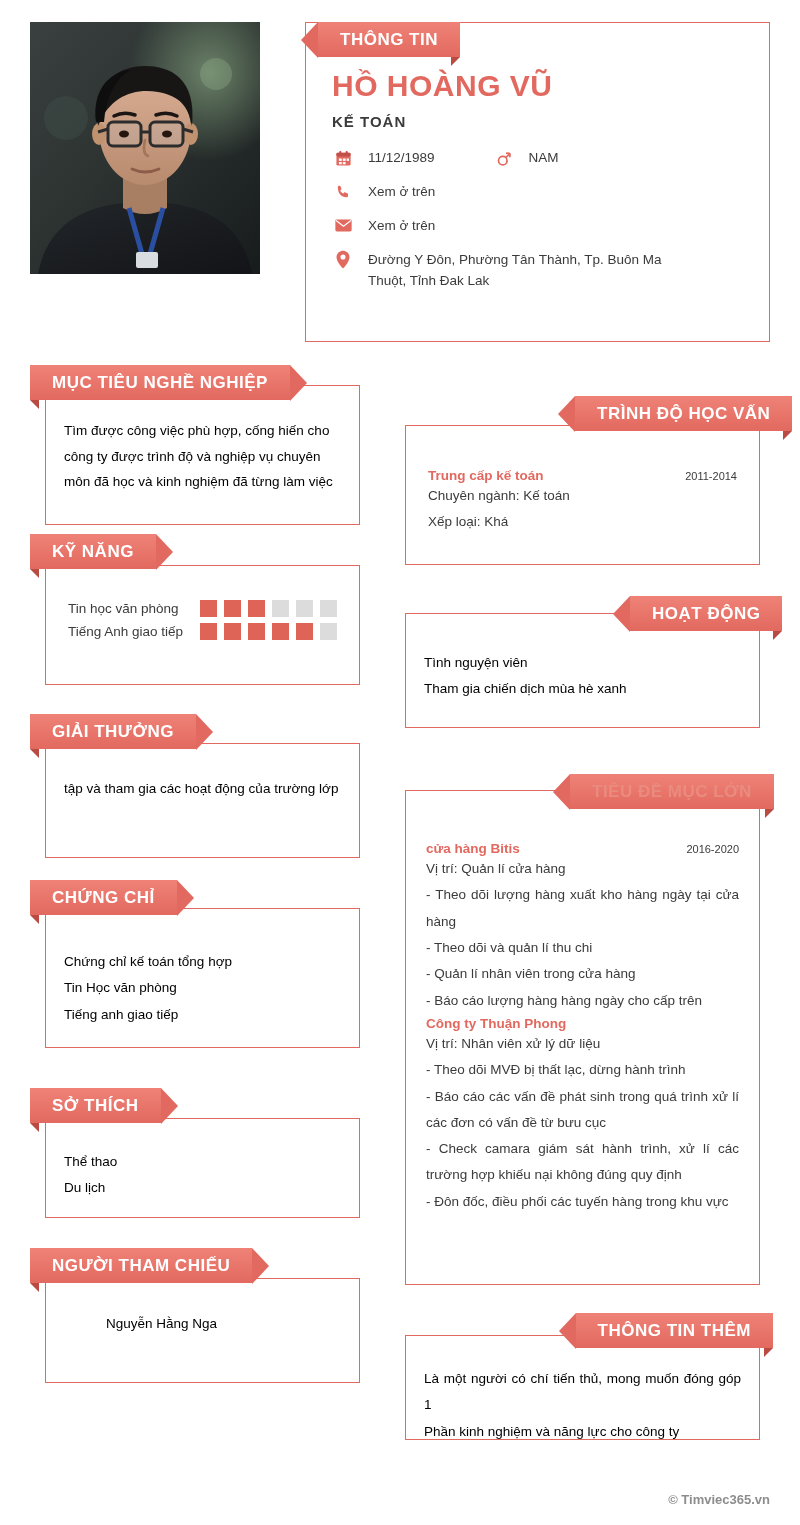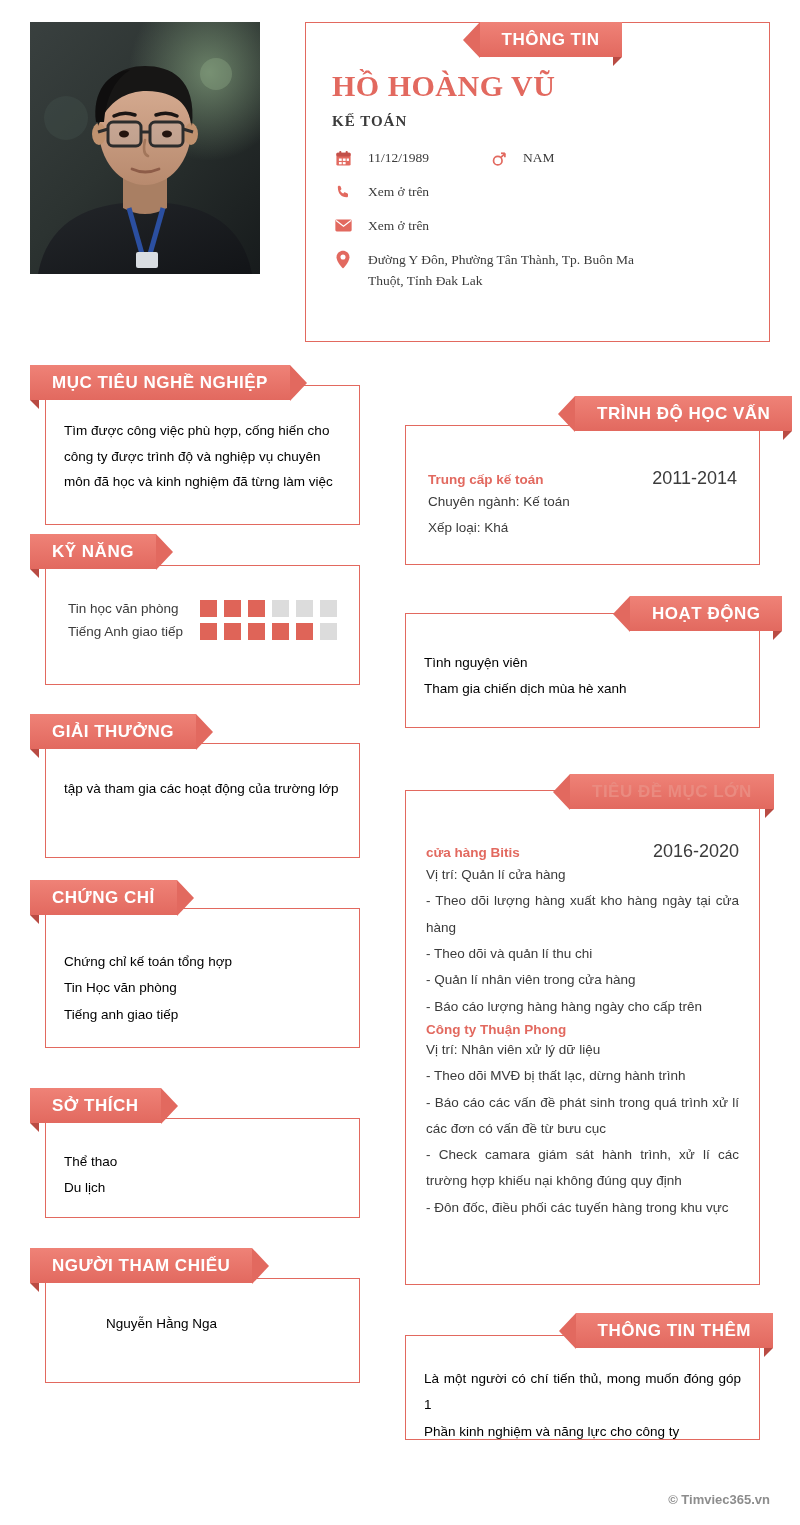--- a/index.html
+++ b/index.html
@@ -78,27 +78,27 @@
 
   
   #photo {
     left: 30px; top: 22px; width: 230px; height: 252px;
     overflow: hidden;
     background: #2b2f33;
   }
   #photo svg { display:block; }
 
   #header-panel {
-    left: 305px; top: 22px; width: 465px; height: 320px; font-family: Liberation Serif, serif;
+    left: 305px; top: 22px; width: 465px; height: 320px;
   }
   #header-ribbon-wrap {
     position: absolute;
     left: 318px; top: 22px;
     width: 465px;
-    text-align: center;
+    text-align: left;
     pointer-events: none;
   }
   #name {
     color: #e2695f;
     font-size: 30px;
     font-weight: bold;
     letter-spacing: 0.5px;
     margin: 0;
   }
   #job-title {
@@ -143,21 +143,21 @@
   .skill-label { font-size: 13.5px; color: #3b3b3b; }
   .dots { display: flex; gap: 7px; }
   .dot { width: 17px; height: 17px; background: #dcdcdc; }
   .dot.on { background: #df6458; }
 
   
   .entry-head {
     display: flex; justify-content: space-between; align-items: baseline;
   }
   .entry-title { color: #e2695f; font-weight: bold; font-size: 13.5px; }
-  .entry-date { color: #3b3b3b; font-size: 18px; }
+  .entry-date { color: #3b3b3b; font-size: 11px; }
   .entry-line { font-size: 13.5px; color: #3b3b3b; line-height: 1.95; text-align: justify; }
 
   #footer {
     position: absolute;
     right: 30px; bottom: 18px;
     font-size: 13px;
     color: #8d8d8d;
     font-weight: bold;
   }
 </style>

